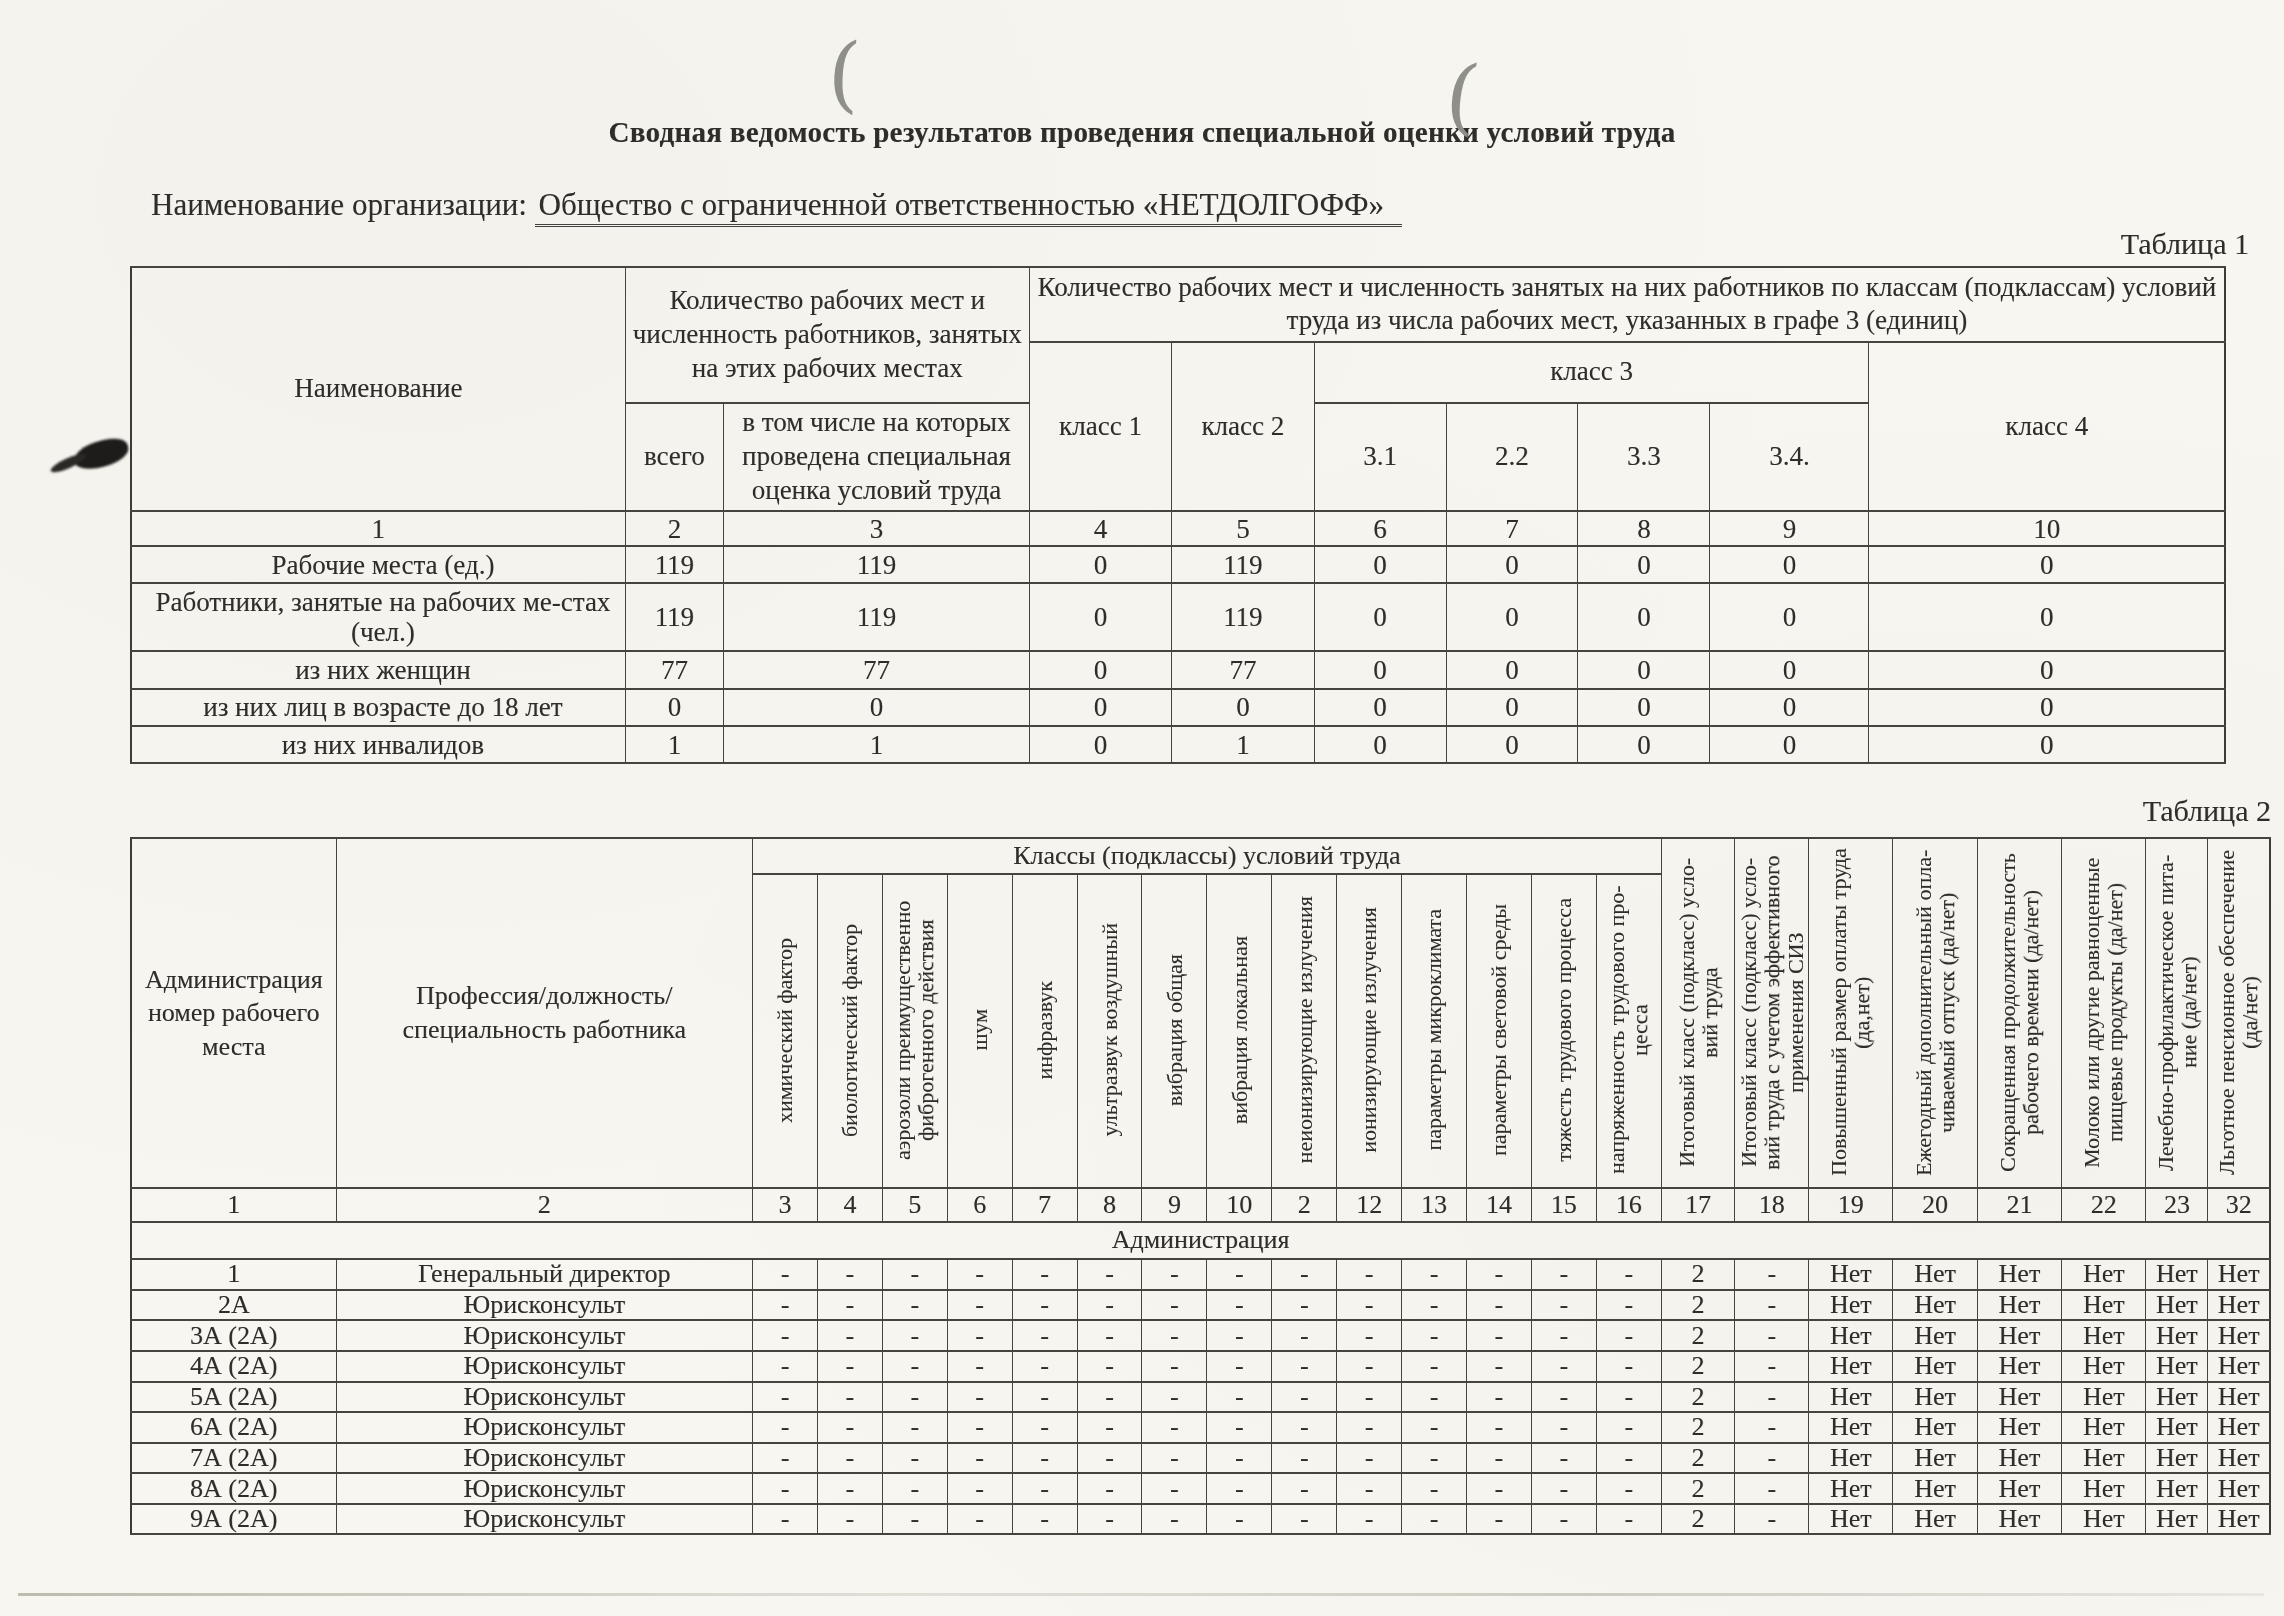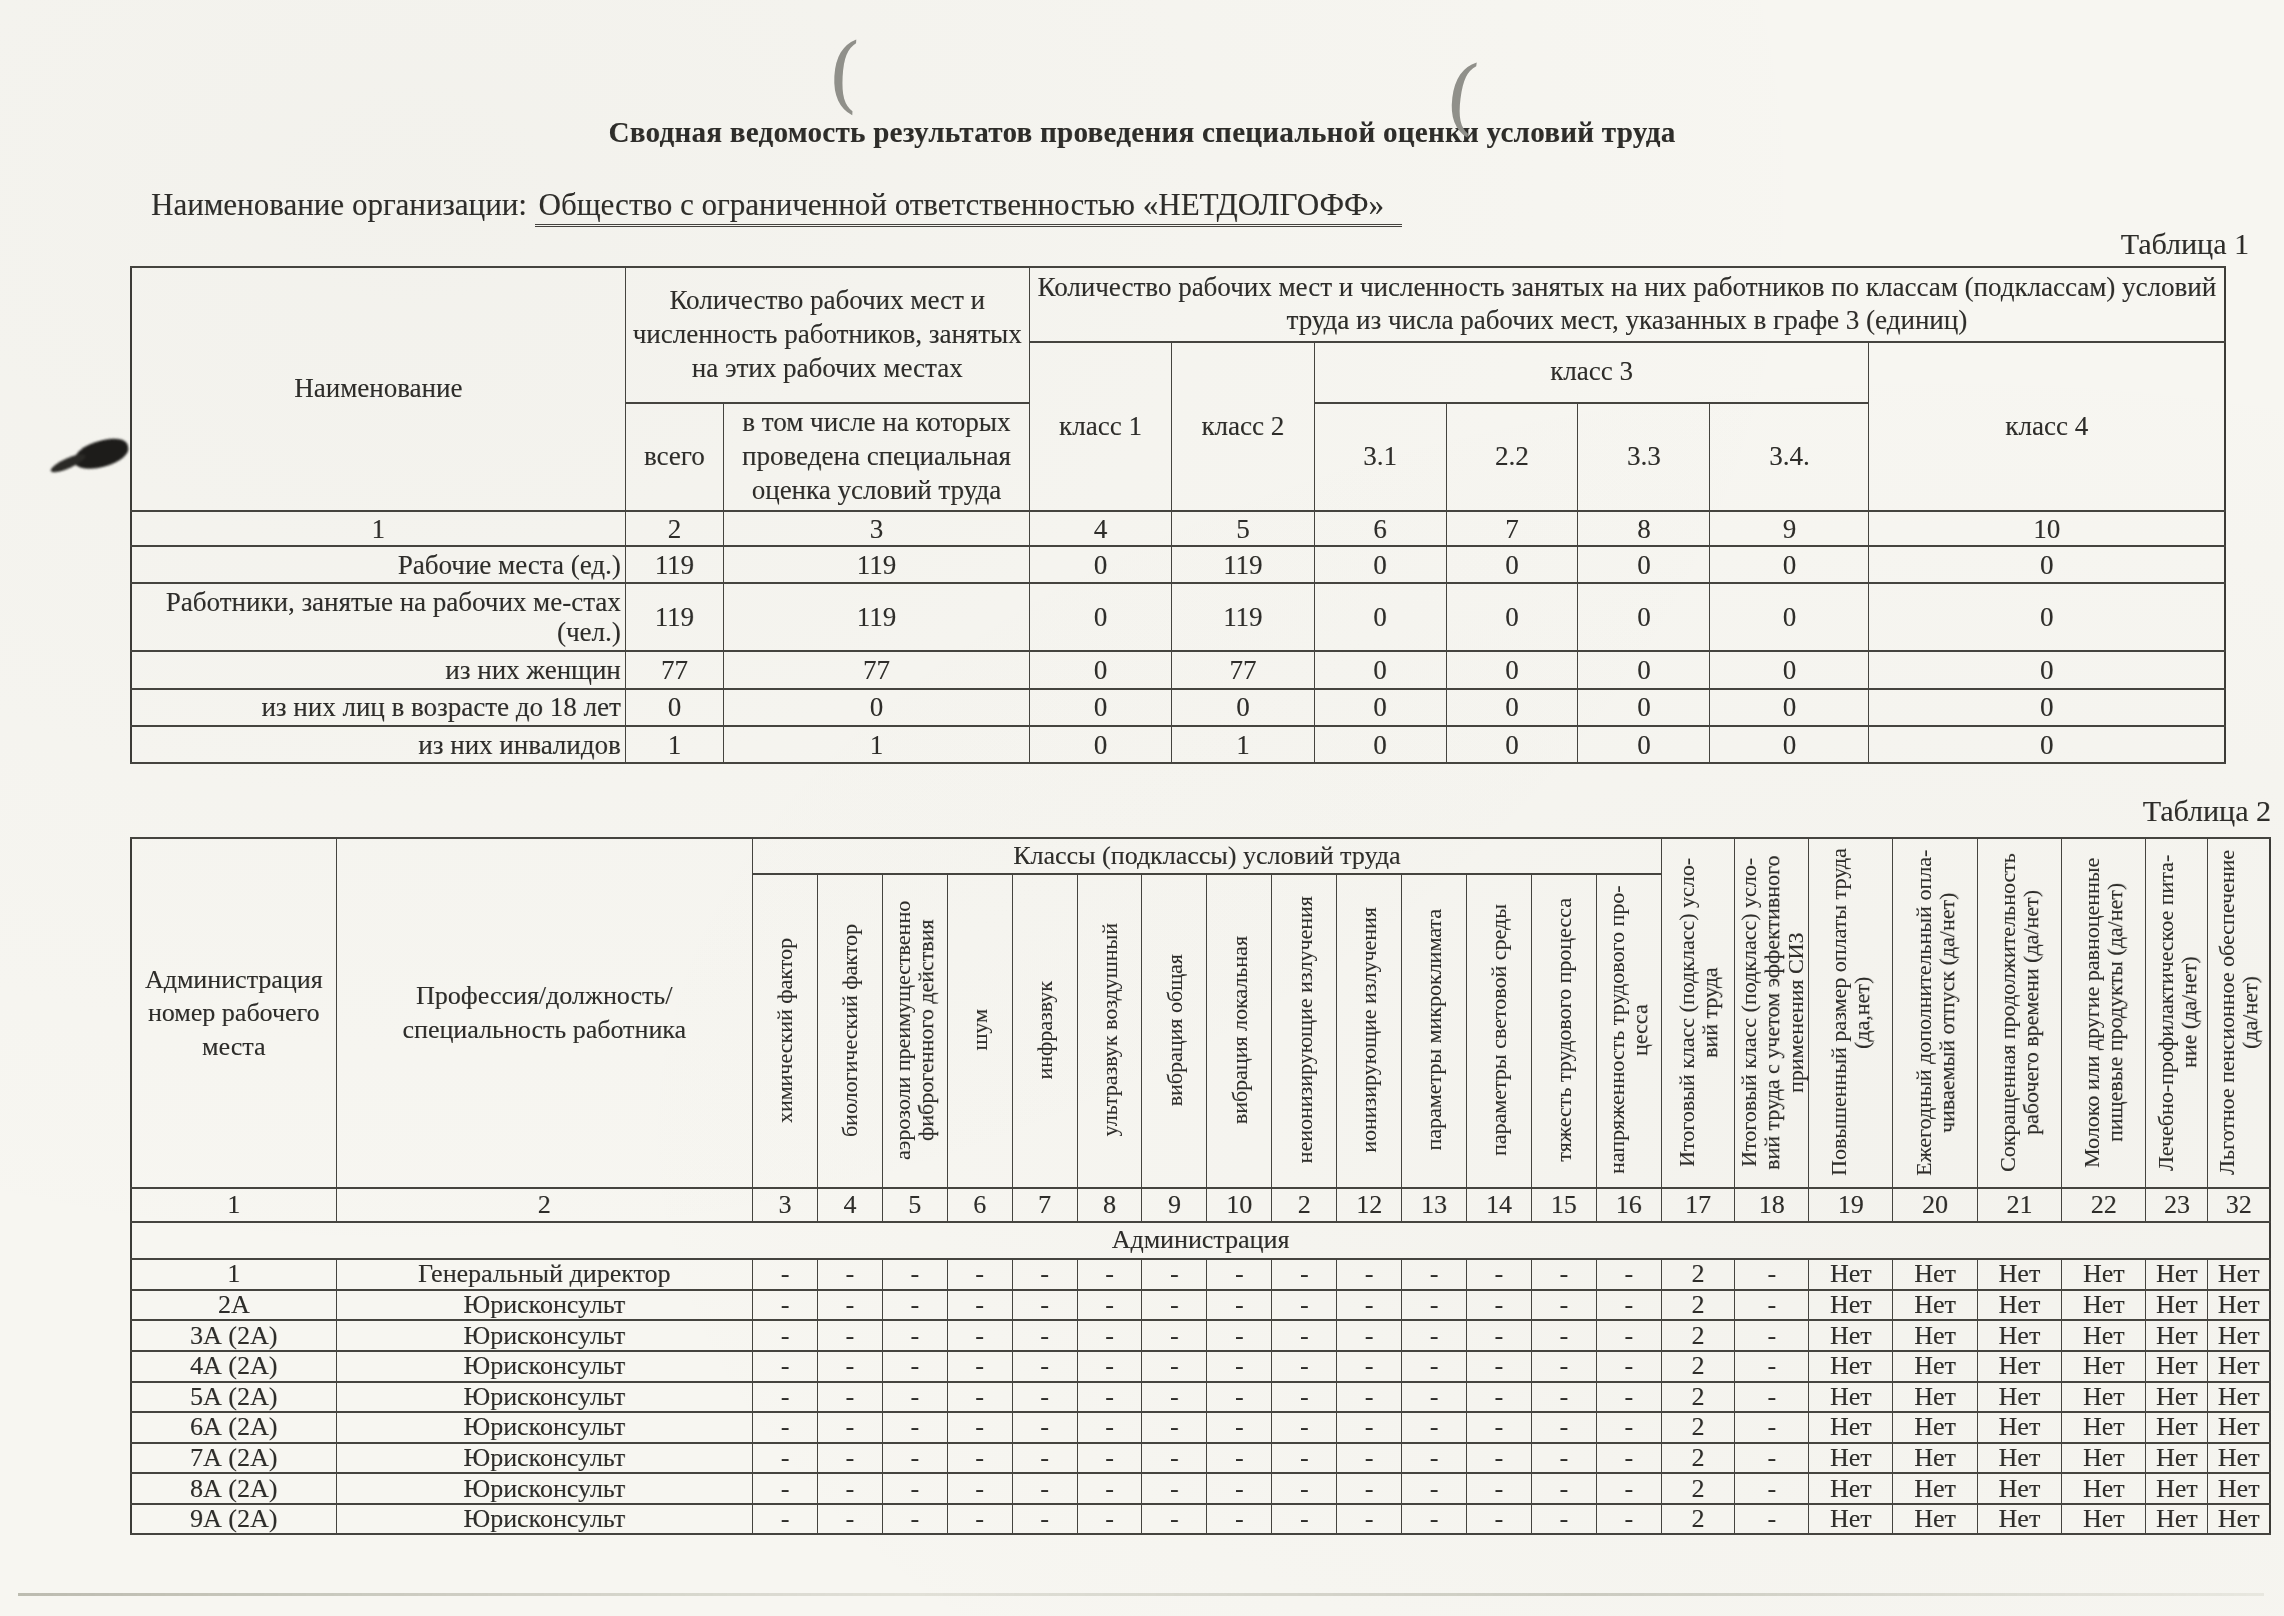--- a/index.html
+++ b/index.html
@@ -65,21 +65,21 @@
   table{ border:2px solid #3c3b37; }
 
   
   .t1 th{ font-size:27px; line-height:1.25; }
   .t1 td{ font-size:27px; line-height:1.12; }
   .t1 tr.h1{ height:62px; }
   .t1 tr.h2{ height:61px; }
   .t1 tr.h3{ height:103px; }
   .t1 tr.nums{ height:31px; }
   .t1 tr.nums td{ padding:1.3px; }
-  .t1 td.lbl{ text-align:right; padding-left:13px; }
+  .t1 td.lbl{ text-align:center; padding-left:13px; }
 
   
   .t2 tr.h1{ height:30px; }
   .t2 tr.h2{ height:314px; }
   .t2 tr.nums{ height:31px; }
   .t2 tr.nums td{ font-size:26px; padding:0.7px; }
   .t2 th.widehead{ font-size:26px; line-height:1.1; }
   .t2 th.corner{ font-size:26px; line-height:1.3; padding:3.9px 9px; }
   .t2 .rcell{ vertical-align:middle; padding:5.2px 1.3px; }
   .rot{

